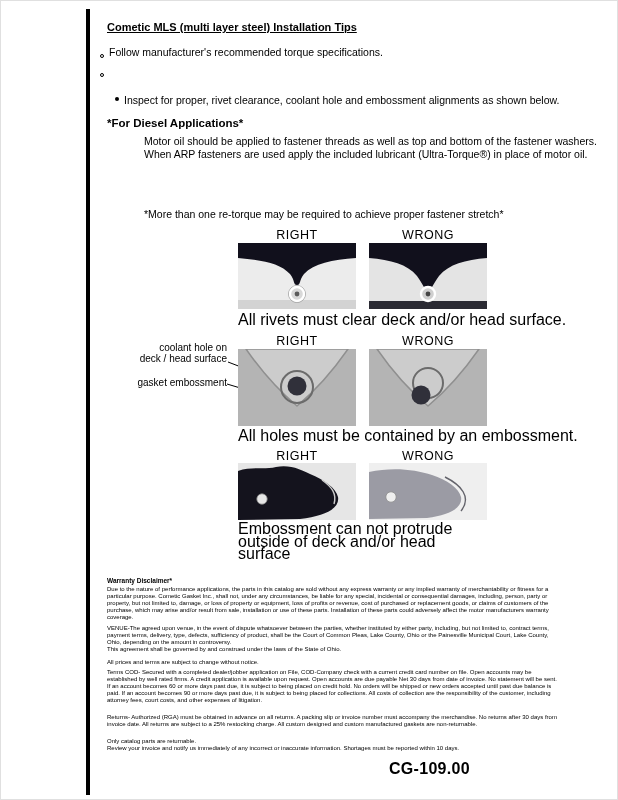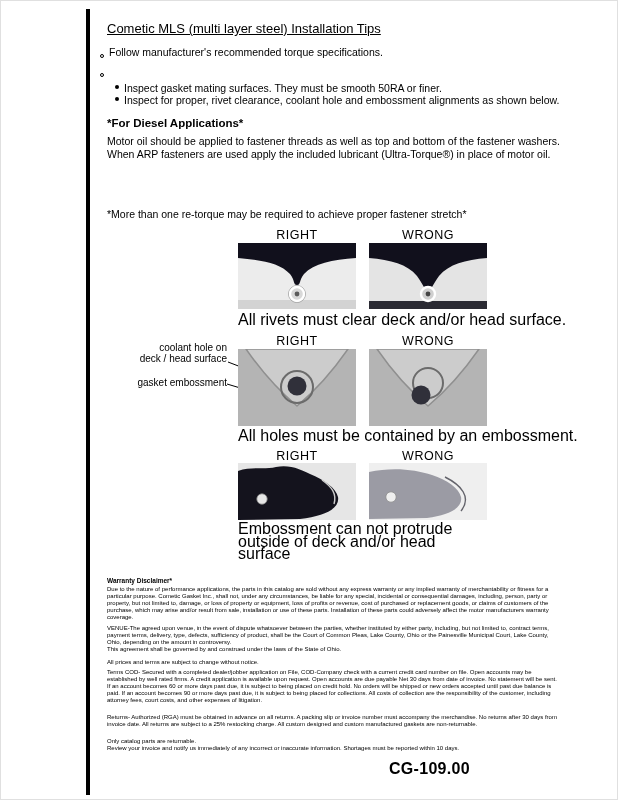--- a/index.html
+++ b/index.html
@@ -4,26 +4,26 @@
 <style>
   * { margin:0; padding:0; box-sizing:border-box; }
   html,body { background:#ffffff; }
   .page {
     position:relative; width:618px; height:800px; background:#ffffff;
     font-family:"Liberation Sans", sans-serif; color:#000; overflow:hidden;
     border:1px solid #e0e0e0;
   }
   .abs { position:absolute; }
   .margin-bar { position:absolute; left:85px; top:8px; width:4px; height:786px; background:#000; }
-  .title { font-size:13px; font-weight:normal; text-decoration:underline; white-space:nowrap; }
+  .title { font-size:11px; font-weight:bold; text-decoration:underline; white-space:nowrap; }
   .bullet-row { display:flex; align-items:flex-start; gap:5px; font-size:10.5px; line-height:12px; width:470px; }
   .marker-hollow { flex:0 0 auto; width:4px; height:4px; border:1px solid #000; border-radius:50%; margin-top:3px; }
   .marker-filled { flex:0 0 auto; width:4px; height:4px; background:#000; border-radius:50%; margin-top:3px; }
   .diesel-head { font-size:11.5px; font-weight:bold; }
-  .para { font-size:10.5px; line-height:12.8px; width:472px; }
+  .para { font-size:10.5px; line-height:12.8px; width:472px;margin-left:37px; }
   .rw-label { font-size:12.5px; width:118px; text-align:center; letter-spacing:0.5px; }
   .panel { width:118px; overflow:hidden; }
   .panel svg { display:block; width:100%; height:100%; }
   .caption { font-size:16px; line-height:12.5px; }
   .side-label { font-size:10px; line-height:11px; text-align:right; white-space:pre-line; }
   .fine { font-size:6px; line-height:7px; width:452px; white-space:pre-line; }
   .fine-head { font-size:6.5px; font-weight:bold; }
   .footer-code { font-size:16px; letter-spacing:0.3px;font-weight:bold; }
 </style>
 </head>
@@ -34,24 +34,20 @@
   <div class="margin-bar"></div>
 
   <h1 class="abs title" style="left:106px; top:20px;">Cometic MLS (multi layer steel) Installation Tips</h1>
 
   <div class="abs bullet-row" style="left:99px; top:45px;align-items:flex-end;">
     <span class="marker-hollow"></span>
     <span>Follow manufacturer's recommended torque specifications.</span>
   </div>
   <div class="abs bullet-row" style="left:99px; top:69px;">
     <span class="marker-hollow"></span>
-  </div>
-  <div class="abs bullet-row" style="left:114px; top:81px;">
-    <span class="marker-filled"></span>
-    <span>Inspect gasket mating surfaces.  They must be smooth 50RA or finer.</span>
   </div>
   <div class="abs bullet-row" style="left:114px; top:93px;">
     <span class="marker-filled"></span>
     <span>Inspect for proper, rivet clearance, coolant hole and embossment alignments as shown below.</span>
   </div>
 
   <div class="abs diesel-head" style="left:106px; top:116px;text-align:right;">*For Diesel Applications*</div>
   <div class="abs para" style="left:106px; top:134px;">Motor oil should be applied to fastener threads as well as top and bottom of the fastener washers. When ARP fasteners are used apply the included lubricant (Ultra-Torque®) in place of motor oil.</div>
   <div class="abs para" style="left:106px; top:207px;">*More than one re-torque may be required to achieve proper fastener stretch*</div>
 

